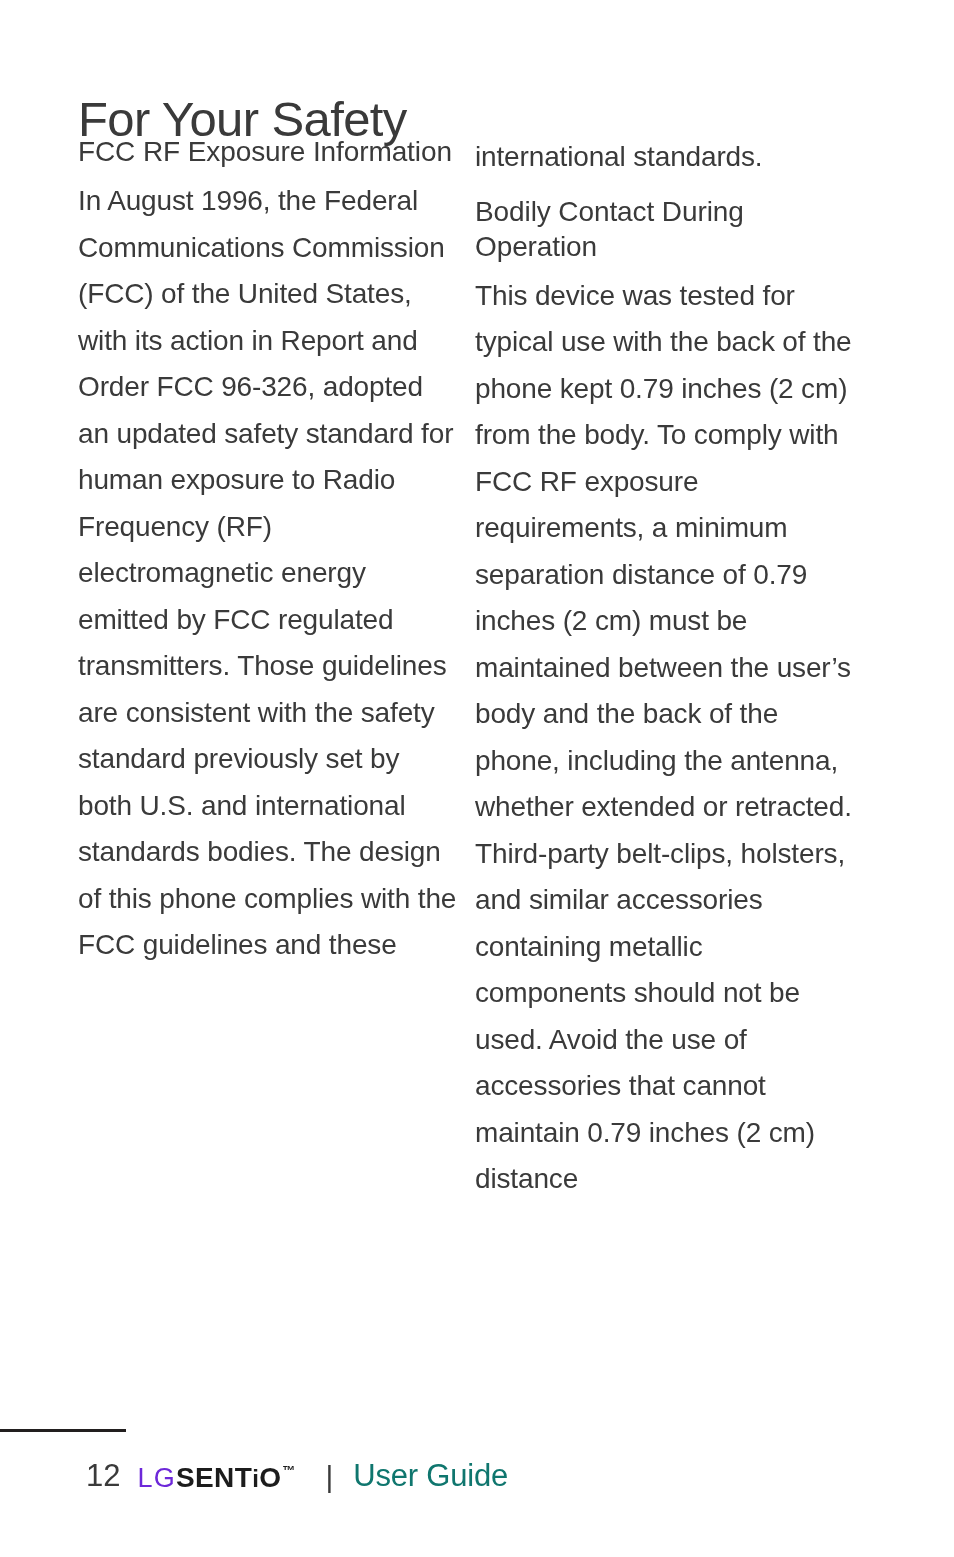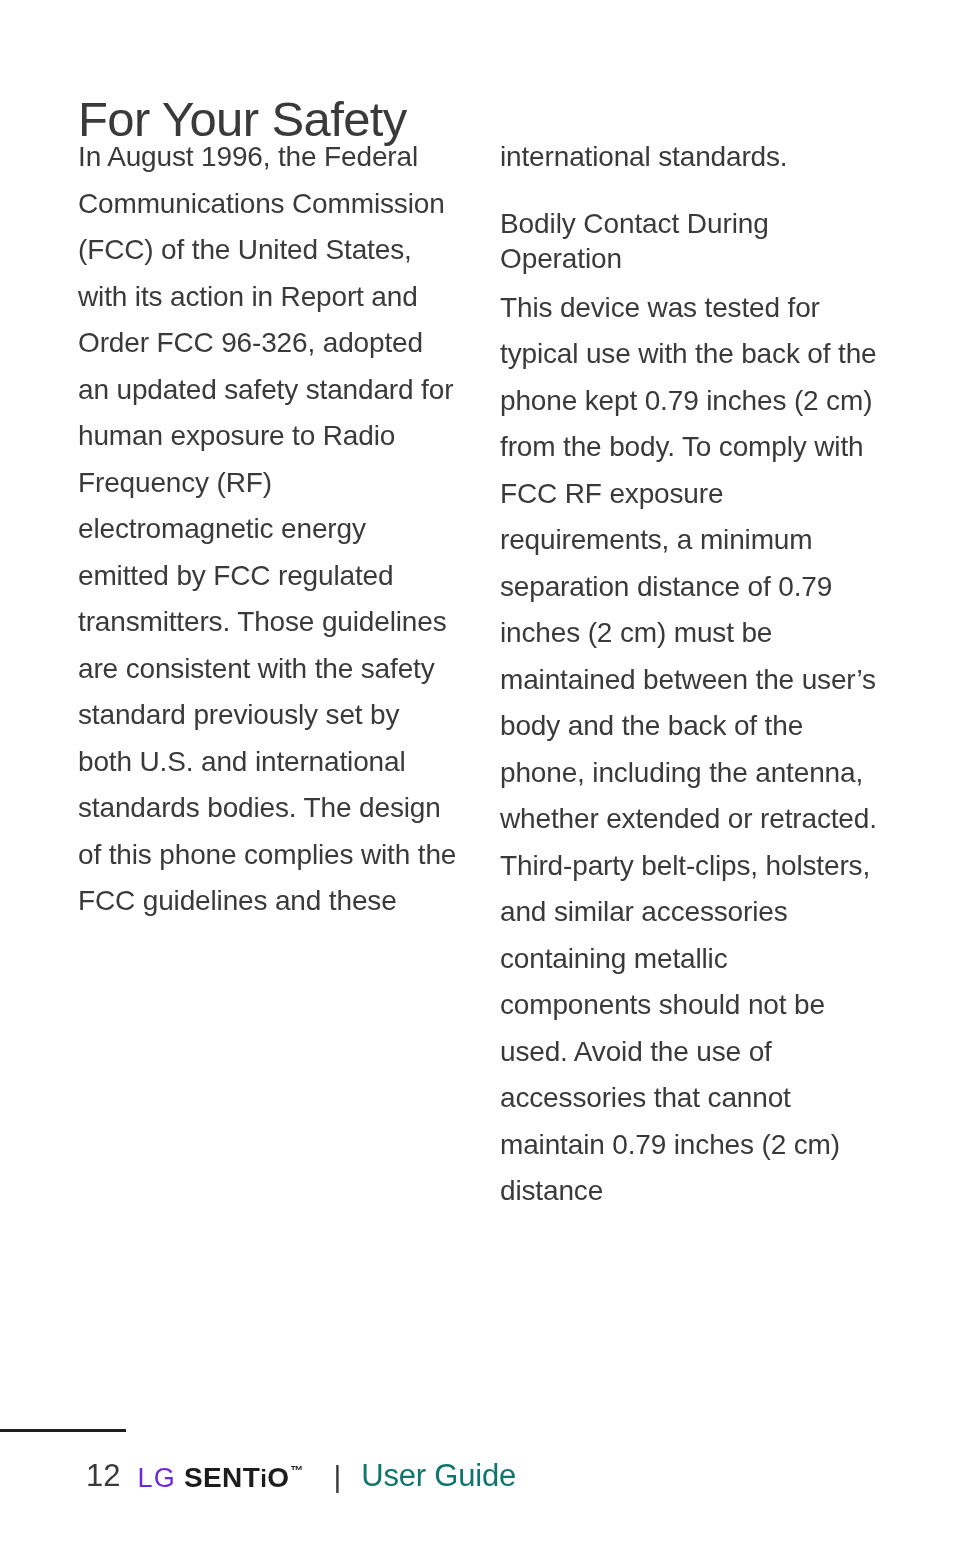--- a/index.html
+++ b/index.html
@@ -45,21 +45,21 @@
     top: 134px;
     width: 954px;
     height: 1270px;
   }
   .col {
     position: absolute;
     top: 0;
     width: 382px;
   }
   .col-left  { left: 78px; }
-  .col-right { left: 500px; }
+  .col-right { left: 475px; }
 
   
   .subhead {
     font-size: 28px;
     font-weight: 400;
     color: #3a3a3a;
     line-height: 35px;
     letter-spacing: -0.1px;
     margin: 0 0 9px 0;
   }
@@ -72,21 +72,21 @@
     margin: 0;
   }
   .body-par {
     font-size: 28px;
     font-weight: 400;
     color: #3a3a3a;
     line-height: 46.5px;
     letter-spacing: -0.15px;
     margin: 0;
   }
-  .gap-top { margin-top: 25px; }
+  .gap-top { margin-top: 13px; }
 
   
   .footer-rule {
     position: absolute;
     left: 0;
     top: 1429px;
     width: 126px;
     height: 3px;
     background: #221f1f;
   }
@@ -114,21 +114,20 @@
     font-size: 27px;
     font-weight: 400;
     color: #6d28d9;
     letter-spacing: 1.2px;
   }
   .brand-sentio {
     font-size: 28px;
     font-weight: 700;
     color: #1c1c1c;
     letter-spacing: 0.4px;
-    margin-left: 8px;
   }
   .brand-sentio .dot-i {
     font-weight: 700;
     font-size: 24px;
   }
   .brand-tm {
     font-size: 13px;
     font-weight: 700;
     color: #1c1c1c;
     position: relative;
@@ -151,20 +150,21 @@
 </head>
 <body>
 
 <div class="page">
 
   <h1 class="page-title">For Your Safety</h1>
 
   <div class="columns">
 
     <div class="col col-left">
+      <p class="subhead">FCC RF Exposure Information</p>
       <p class="body-par">In August 1996, the Federal Communications Commission (FCC) of the United States, with its action in Report and Order FCC 96-326, adopted an updated safety standard for human exposure to Radio Frequency (RF) electromagnetic energy emitted by FCC regulated transmitters. Those guidelines are consistent with the safety standard previously set by both U.S. and international standards bodies. The design of this phone complies with the FCC guidelines and these</p>
     </div>
 
     <div class="col col-right">
       <p class="body-par">international standards.</p>
       <p class="subhead gap-top">Bodily Contact During Operation</p>
       <p class="body-par">This device was tested for typical use with the back of the phone kept 0.79 inches (2 cm) from the body. To comply with FCC RF exposure requirements, a minimum separation distance of 0.79 inches (2 cm) must be maintained between the user’s body and the back of the phone, including the antenna, whether extended or retracted. Third-party belt-clips, holsters, and similar accessories containing metallic components should not be used. Avoid the use of accessories that cannot maintain 0.79 inches (2 cm) distance</p>
     </div>
 
   </div>

